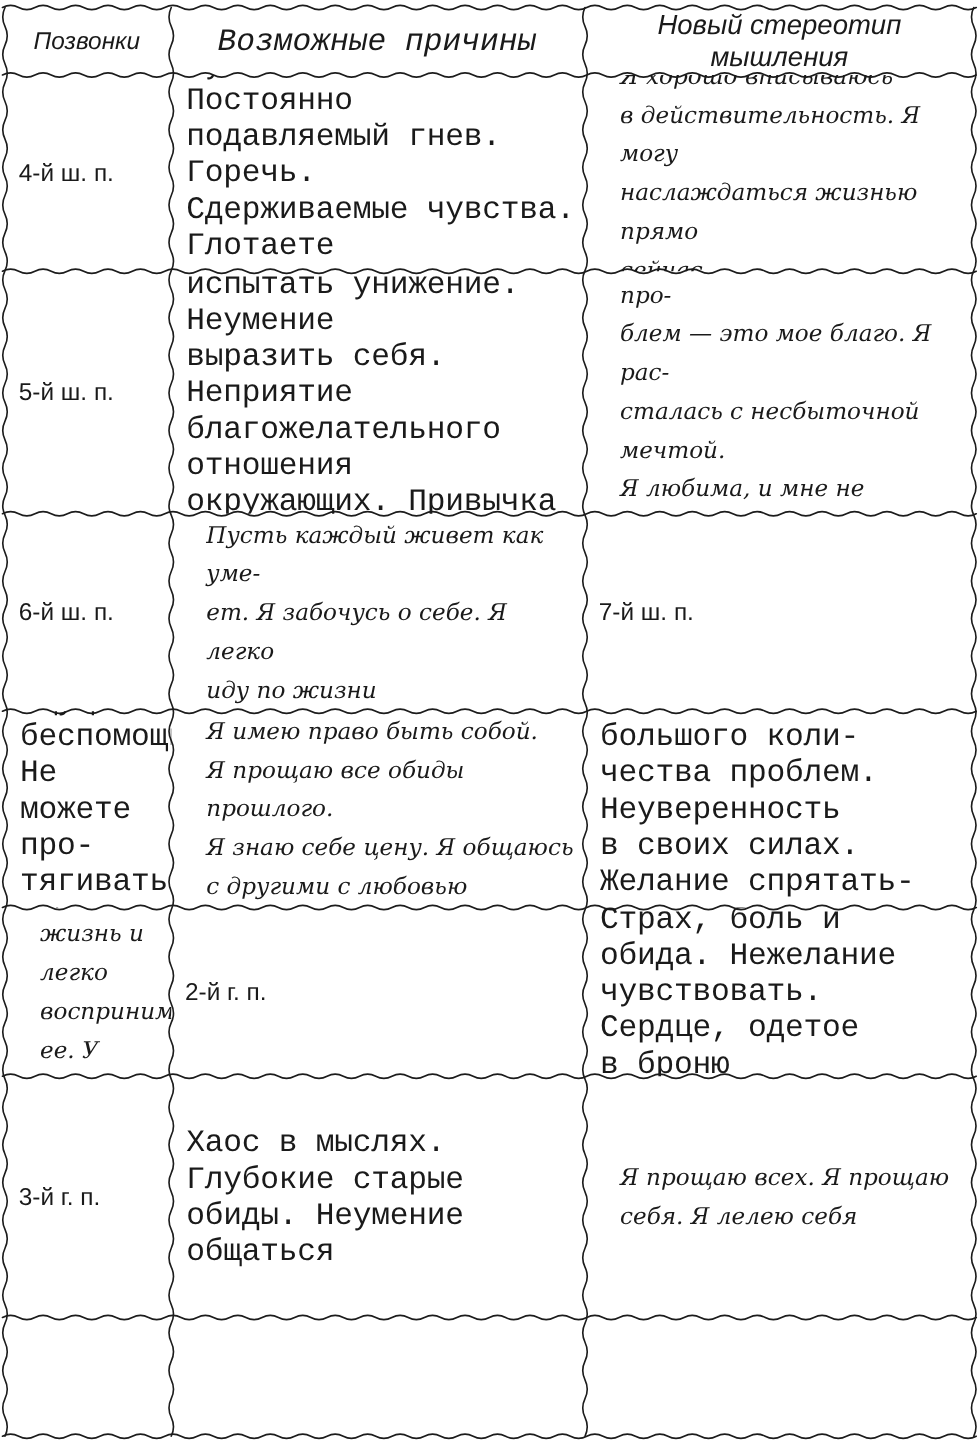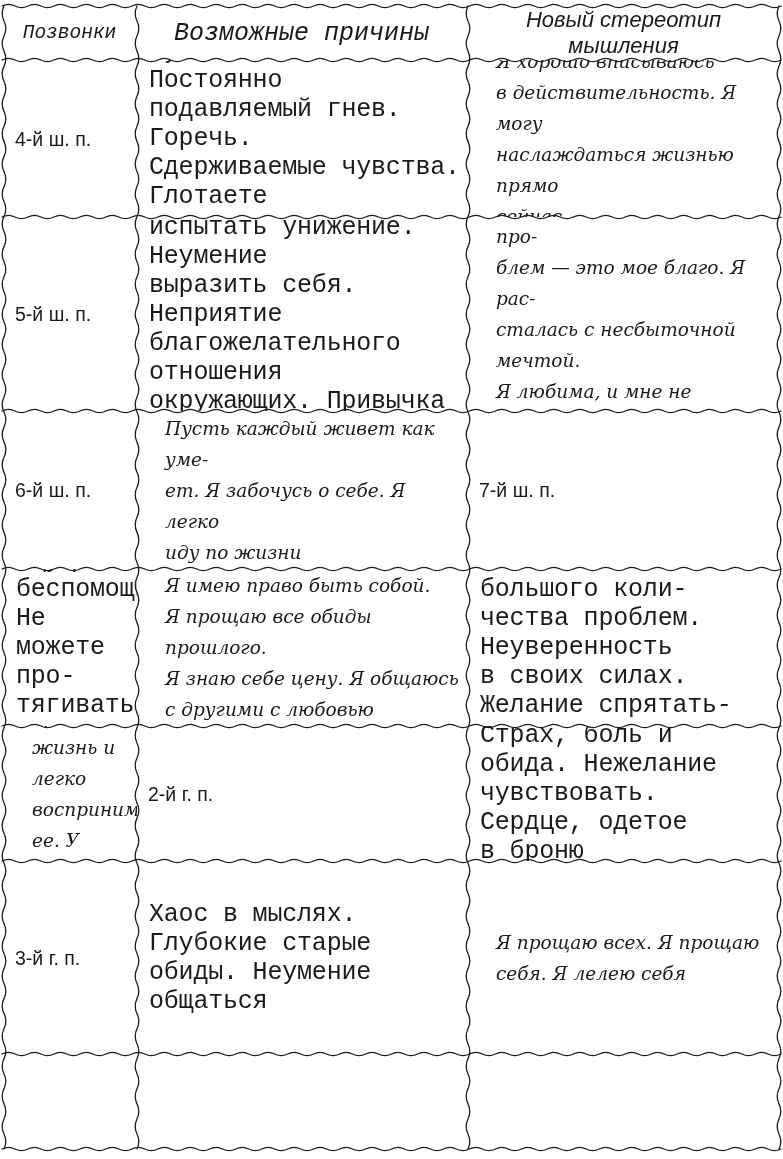--- a/index.html
+++ b/index.html
@@ -42,21 +42,21 @@
     line-height: 26px;
     padding: 0 2px;
   }
   .c1 {
     padding-left: 11px;
     padding-right: 4px;
     font-family: "Liberation Sans", sans-serif;
     font-size: 19.5px;
     line-height: 26px;
   }
-  .header.c1 { padding-left: 2px; font-family: Liberation Mono, monospace; }
+  .header.c1 { padding-left: 2px; }
   .c2 {
     padding-left: 12px;
     padding-right: 4px;
     font-family: Liberation Mono, monospace;
     font-size: 25px;
     line-height: 29px;
     letter-spacing: -0.2px;
   }
   .header.c2 { padding-left: 2px; letter-spacing: 0; }
   .c3 {

